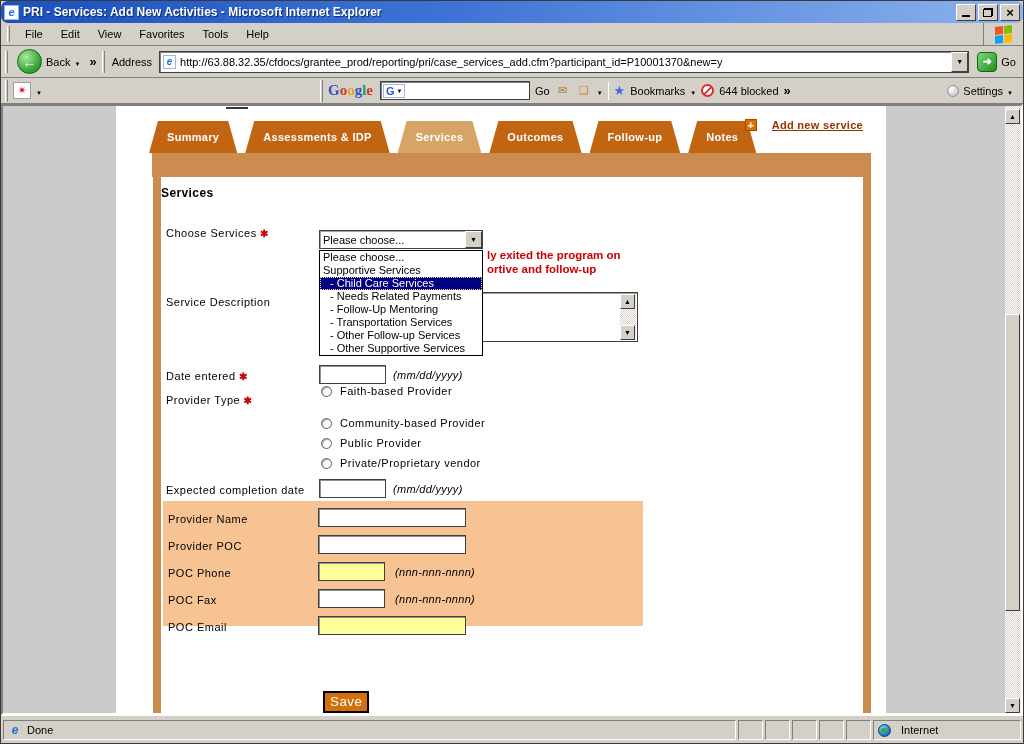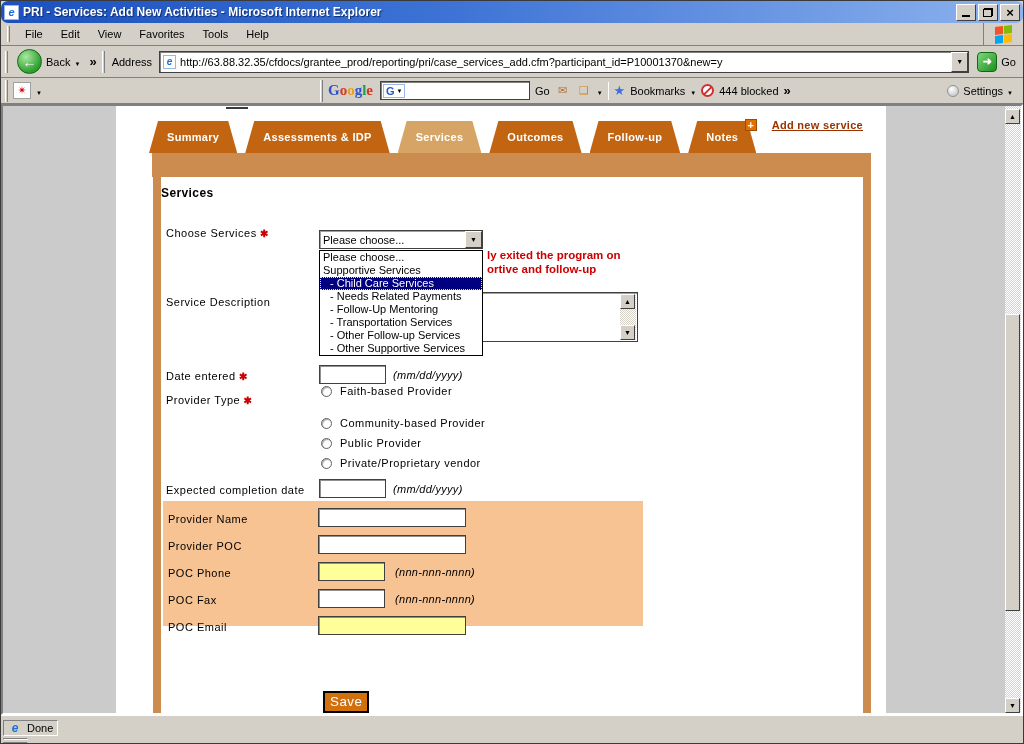--- a/index.html
+++ b/index.html
@@ -125,21 +125,21 @@
 
   .save-btn { position:absolute; left:207px; top:585px; background:#D2700E; border:2px solid #000; color:#fff; padding:1px 5px 2px 5px; letter-spacing:.5px; }
 
   
   .scrollbar { position:absolute; right:0; top:0; width:16px; height:100%; background:repeating-conic-gradient(#ffffff 0% 25%, #d6d2c8 0% 50%) 0 0/2px 2px; }
   .scrollbar .sb-up { top:3px; }
   .scrollbar .sb-down { bottom:0; }
   .sb-thumb { position:absolute; left:0; top:208px; width:15px; height:297px; background:#D4D0C8; border:1px solid; border-color:#fff #404040 #404040 #fff; }
 
   
-  .statusbar { position:absolute; left:0; right:0; bottom:0; height:28px; background:#D4D0C8; border-top:1px solid #fff; display:flex; align-items:flex-start; padding:4px 2px 0 2px; gap:2px;flex-direction:column; }
+  .statusbar { position:absolute; left:0; right:0; bottom:0; height:28px; background:#D4D0C8; border-top:1px solid #fff; display:flex; align-items:flex-start; padding:4px 2px 0 2px; gap:2px; }
   .pane { height:20px; border:1px solid; border-color:#808080 #fff #fff #808080; display:flex; align-items:center; padding:0 4px; gap:5px; }
   .pane-main { flex:1; }
   .pane-small { width:25px; }
   .pane-zone { width:148px;gap:10px; }
   .status-ie { width:14px; height:14px; display:flex; align-items:center; justify-content:center; color:#1E6FD9; font-weight:bold; font-style:italic; font-size:12px; }
   .status-ie::before { content:"e"; }
   .globe { width:13px; height:13px; border-radius:50%; background:radial-gradient(circle at 35% 30%, #7fd4ff, #1565C0 75%); border:1px solid #0a3f80; position:relative; }
   .globe::before { content:""; position:absolute; left:2px; top:3px; width:6px; height:5px; background:#2fae3e; border-radius:40% 60% 50% 50%; }
 </style>
 </head>
@@ -213,21 +213,21 @@
     </div>
     <span class="tb-text">Go</span>
     <div class="mini-icon send-icon"></div>
     <div class="mini-icon autofill-icon"></div>
     <span class="drop-caret"></span>
     <div class="tb-sep"></div>
     <span class="star-icon"></span>
     <span class="tb-text">Bookmarks</span>
     <span class="drop-caret"></span>
     <div class="blocked-icon"></div>
-    <span class="tb-text">444 blocked</span>
+    <span class="tb-text">644 blocked</span>
     <div class="chevrons"></div>
     <div class="settings-wrap">
       <div class="settings-circle"></div>
       <span class="tb-text">Settings</span>
       <span class="drop-caret"></span>
     </div>
   </div>
 
   <div class="viewport">
     <div class="whitebox">

